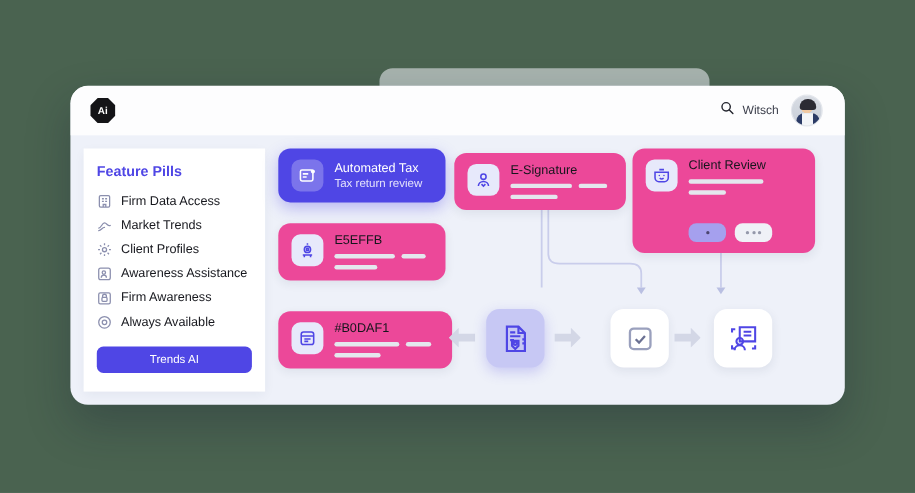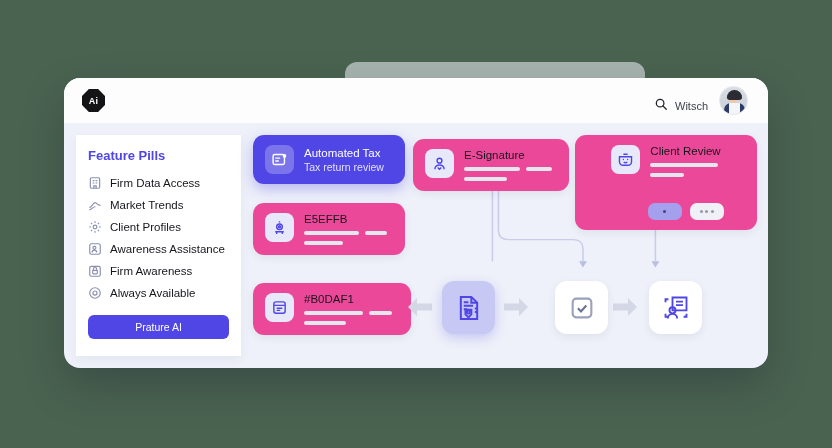--- a/index.html
+++ b/index.html
@@ -34,21 +34,21 @@
     padding: 0 20px 0 18px;
   }
   .brand { display: flex; align-items: center; gap: 16px; }
   .logo-mark {
     width: 23px; height: 23px; background: #141417; color: #fff;
     font-size: 9px; font-weight: bold; letter-spacing: .2px;
     display: flex; align-items: center; justify-content: center;
     clip-path: polygon(30% 0,70% 0,100% 30%,100% 70%,70% 100%,30% 100%,0 70%,0 30%);
   }
   .brand-name { font-size: 19px; font-weight: bold; color: #15161c; letter-spacing: -.4px; }
-  .topbar-right { display: flex; align-items: flex-end; gap: 11px; }
+  .topbar-right { display: flex; align-items: center; gap: 11px; }
   .search-wrap { display: flex; align-items: center; gap: 7px; }
   .search-label { font-size: 11px; color: #3c3f4c; }
   .avatar {
     width: 29px; height: 29px; border-radius: 50%;
     background: radial-gradient(circle at 50% 38%, #f0c9a4 0 26%, transparent 27%),
                 linear-gradient(#d9dde4,#c8ced8);
     position: relative; overflow: hidden; border: 1px solid #e3e6ec;
   }
   .avatar::before { content:""; position:absolute; left:7px; top:3px; width:15px; height:10px;
     background:#2b2b33; border-radius: 8px 8px 3px 3px; }
@@ -93,21 +93,21 @@
 
   .card-tax {
     left: 0; top: 0; width: 152px; background: #4f46e5; align-items: center;
     box-shadow: 0 5px 14px rgba(79,70,229,.35);
   }
   .card-tax .ico-box { background: rgba(255,255,255,.25); color: #fff; }
   .card-tax .t1 { font-size: 11.5px; color: #fff; }
   .card-tax .t2 { font-size: 10.5px; color: #e3e1fb; margin-top: 2px; }
 
   .card-esig { left: 160px; top: 4px; width: 156px; }
-  .card-review { left: 322px; top: 0; width: 182px; flex-direction: column; gap: 16px; align-items: center; }
+  .card-review { left: 322px; top: 0; width: 166px; flex-direction: column; gap: 16px; }
   .review-head { display: flex; gap: 10px; align-items: flex-start; }
   .pill-row { display: flex; gap: 8px; margin-top: 10px; margin-left: 39px; }
   .pill { width: 34px; height: 17px; border-radius: 7px; display: flex;
           align-items: center; justify-content: center; gap: 2.5px; }
   .pill-active { background: #a5a0ee; }
   .pill-dots { background: #eff1f7; }
   .dot { width: 3px; height: 3px; border-radius: 50%; background: #4b4570; }
   .dot-light { background: #9599ab; }
 
   .card-e5 { left: 0; top: 68px; width: 152px; }
@@ -221,21 +221,21 @@
         <div class="feature-item">
           <span class="feature-ico">
             <svg viewBox="0 0 24 24" fill="none" stroke="currentColor" stroke-width="2">
                 <circle cx="12" cy="12" r="9"></circle>
                 <circle cx="12" cy="12" r="3.5"></circle>
               </svg>
           </span>
           <span class="feature-label">Always Available</span>
         </div>
 
-        <button class="cta-btn">Prature AI</button>
+        <button class="cta-btn">Trends AI</button>
       </div>
 
       <div class="canvas">
 
         <svg class="connectors" viewBox="0 0 500 245" preserveAspectRatio="none">
           <g fill="none" stroke="#c9cdeb" stroke-width="1.6">
             <path d="M238 56 L238 140"></path>
             <path d="M244 56 L244 106 Q244 116 254 116 L318 116 Q328 116 328 126 L328 140"></path>
             <path d="M400 84 L400 140"></path>
           </g>

